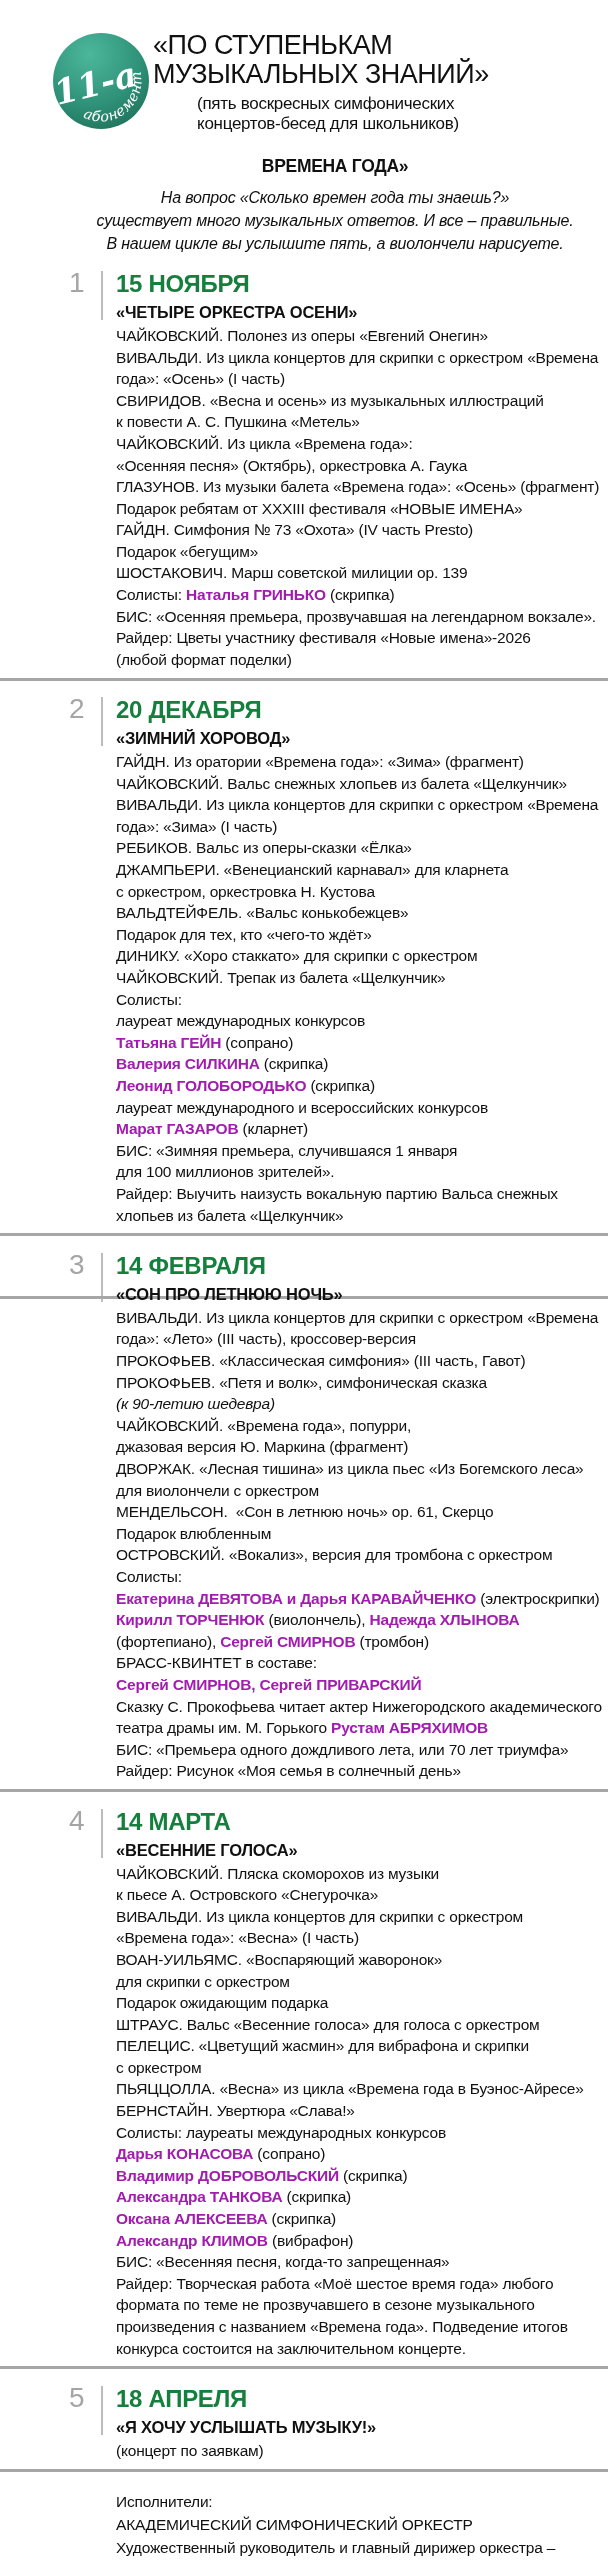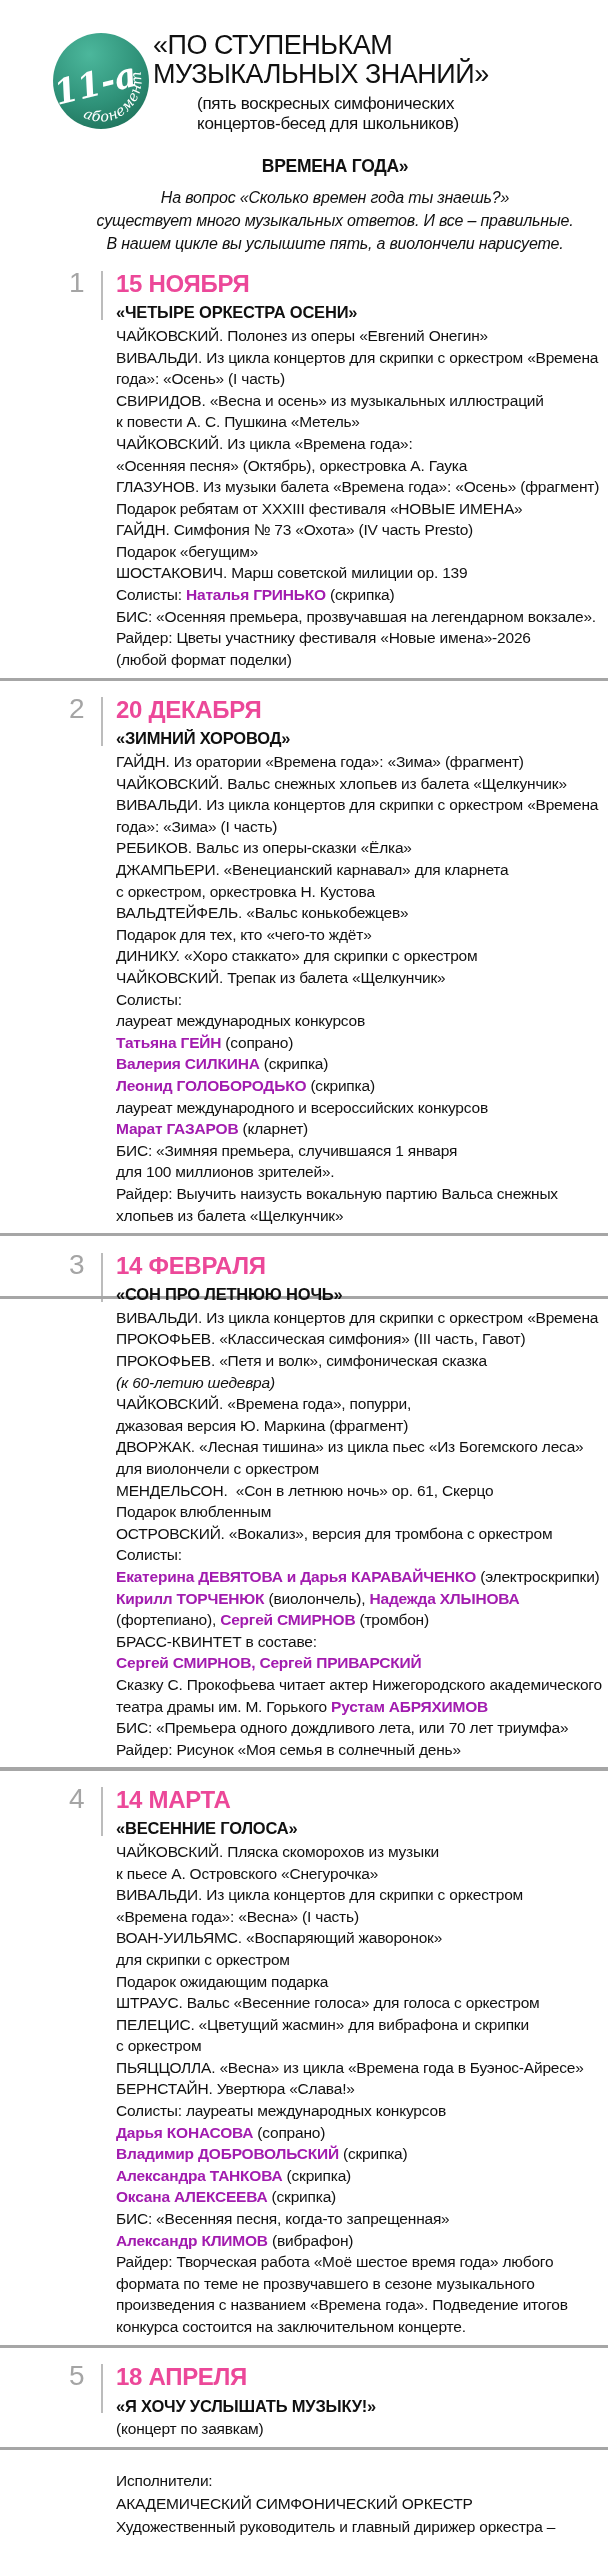--- a/index.html
+++ b/index.html
@@ -15,21 +15,21 @@
   .centercol{margin-left:62px;text-align:center;}
   .series{margin-top:23px;font-size:17.5px;font-weight:700;letter-spacing:-0.3px;}
   .intro{margin-top:8.2px;}
   .introline{font-size:16px;line-height:23px;font-style:italic;letter-spacing:-0.2px;white-space:pre;}
   
   .sep{height:3.1px;background:#a6a6a6;}
   
   .sec{position:relative;padding:15.5px 5.2px 7.2px 116px;}
   .snum{position:absolute;left:69px;top:14.4px;font-size:28px;line-height:28px;color:#a5a5a5;}
   .sbar{position:absolute;left:101px;top:16.5px;width:1.5px;height:49px;background:#bcbcbc;}
-  .sdate{margin:0;font-size:24px;line-height:28px;font-weight:700;color:#ec4899;letter-spacing:-0.3px;}
+  .sdate{margin:0;font-size:24px;line-height:28px;font-weight:700;color:#15803d;letter-spacing:-0.3px;}
   .stitle{margin:5.2px 0 2.1px;font-size:16.5px;line-height:19.6px;font-weight:700;letter-spacing:-0.2px;position:relative;}
   .stitle .txt{position:relative;z-index:1;white-space:pre;margin-top:8px;}
   .strike-line{position:absolute;left:-116px;top:11.3px;width:608px;height:2.6px;background:#a6a6a6;z-index:0;}
   .pline{font-size:15.5px;line-height:21.6px;letter-spacing:-0.2px;white-space:pre;}
   .red{color:#a21caf;font-weight:700;}
   .it{font-style:italic;}
   
   .performers{padding:18.5px 5.2px 13.4px 116px;}
   .fline{font-size:15.5px;line-height:23px;letter-spacing:-0.2px;white-space:pre;}
   .badge text{fill:#ffffff;}
@@ -133,23 +133,24 @@
         </div>
       </section>
       <div class="sep"></div>
       <section class="sec">
         <div class="snum">3</div>
         <div class="sbar"></div>
         <h2 class="sdate">14 ФЕВРАЛЯ</h2>
         <h3 class="stitle"><i class="strike-line"></i><span class="txt">«СОН ПРО ЛЕТНЮЮ НОЧЬ»</span></h3>
         <div>
           <div class="pline"><span>ВИВАЛЬДИ. Из цикла концертов для скрипки с оркестром «Времена</span></div>
+          <div class="pline"><span>года»: «Лето» (III часть), кроссовер-версия</span></div>
           <div class="pline"><span>ПРОКОФЬЕВ. «Классическая симфония» (III часть, Гавот)</span></div>
           <div class="pline"><span>ПРОКОФЬЕВ. «Петя и волк», симфоническая сказка</span></div>
-          <div class="pline"><span class="it">(к 60-летию шедевра)</span></div>
+          <div class="pline"><span class="it">(к 90-летию шедевра)</span></div>
           <div class="pline"><span>ЧАЙКОВСКИЙ. «Времена года», попурри,</span></div>
           <div class="pline"><span>джазовая версия Ю. Маркина (фрагмент)</span></div>
           <div class="pline"><span>ДВОРЖАК. «Лесная тишина» из цикла пьес «Из Богемского леса»</span></div>
           <div class="pline"><span>для виолончели с оркестром</span></div>
           <div class="pline"><span>МЕНДЕЛЬСОН.  «Сон в летнюю ночь» ор. 61, Скерцо</span></div>
           <div class="pline"><span>Подарок влюбленным</span></div>
           <div class="pline"><span>ОСТРОВСКИЙ. «Вокализ», версия для тромбона с оркестром</span></div>
           <div class="pline"><span>Солисты:</span></div>
           <div class="pline"><span class="red">Екатерина ДЕВЯТОВА и Дарья КАРАВАЙЧЕНКО</span><span> (электроскрипки)</span></div>
           <div class="pline"><span class="red">Кирилл ТОРЧЕНЮК</span><span> (виолончель), </span><span class="red">Надежда ХЛЫНОВА</span></div>
@@ -179,22 +180,22 @@
           <div class="pline"><span>ШТРАУС. Вальс «Весенние голоса» для голоса с оркестром</span></div>
           <div class="pline"><span>ПЕЛЕЦИС. «Цветущий жасмин» для вибрафона и скрипки</span></div>
           <div class="pline"><span>с оркестром</span></div>
           <div class="pline"><span>ПЬЯЦЦОЛЛА. «Весна» из цикла «Времена года в Буэнос-Айресе»</span></div>
           <div class="pline"><span>БЕРНСТАЙН. Увертюра «Слава!»</span></div>
           <div class="pline"><span>Солисты: лауреаты международных конкурсов</span></div>
           <div class="pline"><span class="red">Дарья КОНАСОВА</span><span> (сопрано)</span></div>
           <div class="pline"><span class="red">Владимир ДОБРОВОЛЬСКИЙ</span><span> (скрипка)</span></div>
           <div class="pline"><span class="red">Александра ТАНКОВА</span><span> (скрипка)</span></div>
           <div class="pline"><span class="red">Оксана АЛЕКСЕЕВА</span><span> (скрипка)</span></div>
+          <div class="pline"><span class="red">Александр КЛИМОВ</span><span> (вибрафон)</span></div>
           <div class="pline"><span>БИС: «Весенняя песня, когда-то запрещенная»</span></div>
-          <div class="pline"><span class="red">Александр КЛИМОВ</span><span> (вибрафон)</span></div>
           <div class="pline"><span>Райдер: Творческая работа «Моё шестое время года» любого</span></div>
           <div class="pline"><span>формата по теме не прозвучавшего в сезоне музыкального</span></div>
           <div class="pline"><span>произведения с названием «Времена года». Подведение итогов</span></div>
           <div class="pline"><span>конкурса состоится на заключительном концерте.</span></div>
         </div>
       </section>
       <div class="sep"></div>
       <section class="sec">
         <div class="snum">5</div>
         <div class="sbar"></div>

